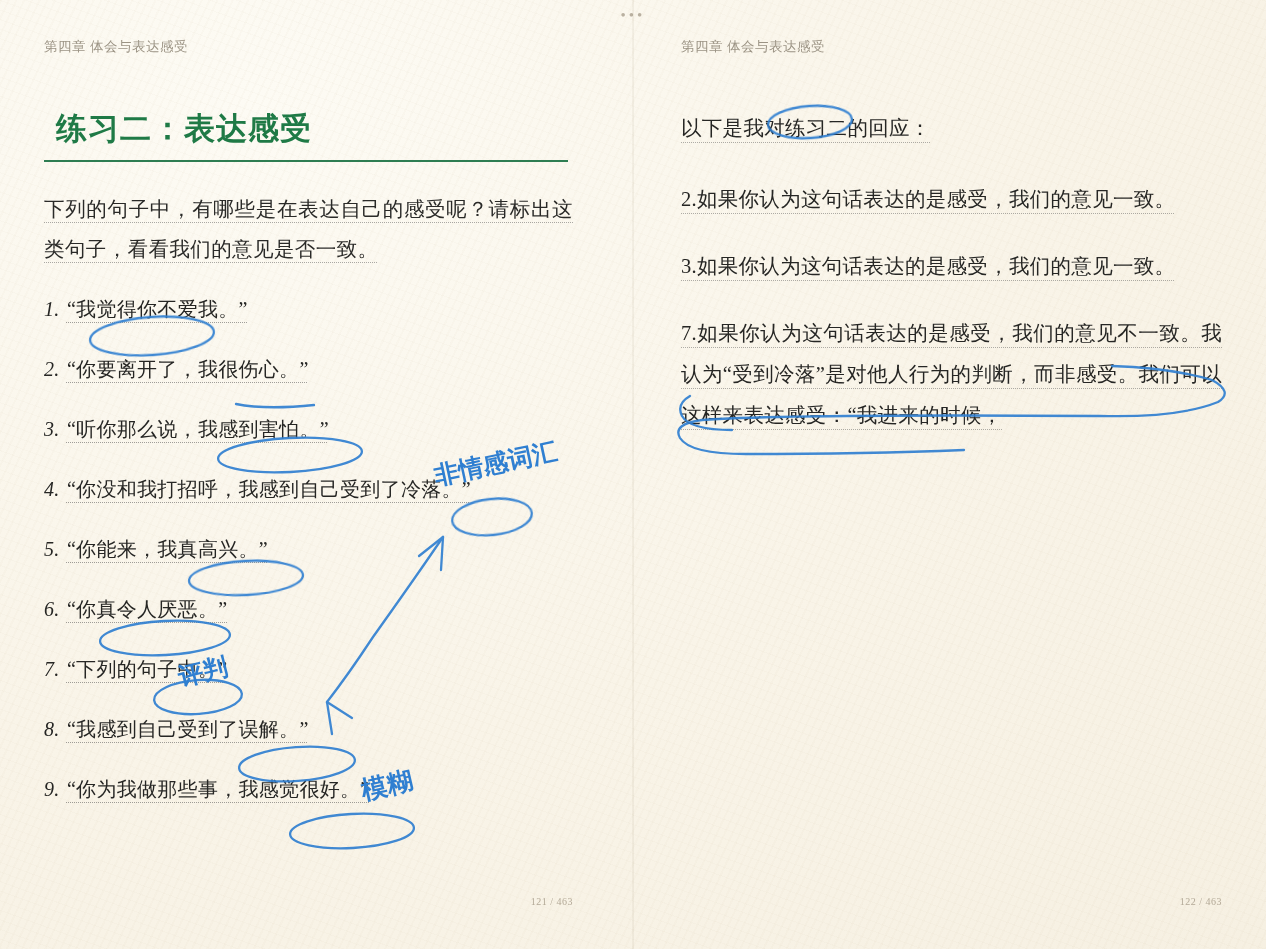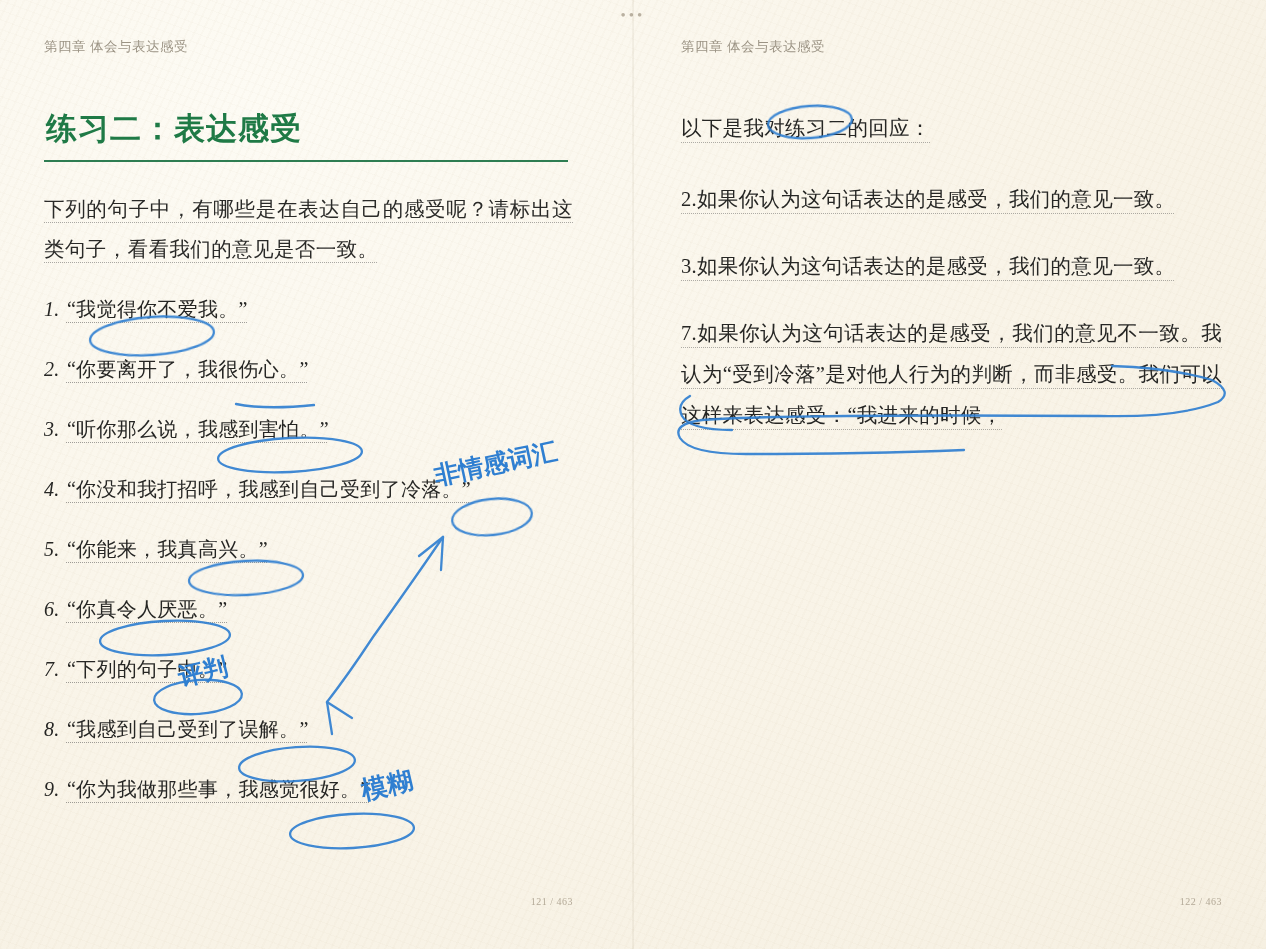--- a/index.html
+++ b/index.html
@@ -72,21 +72,21 @@
     letter-spacing: 0.5px;
   }
   .page.left .page-number { right: 60px; }
   .page.right .page-number { right: 44px; }
 
   h1.section-title {
     font-family: Liberation Sans, sans-serif;
     font-size: 31px;
     font-weight: bold;
     color: #1f7a46;
-    margin: 0 0 10px 2px;
+    margin: 0 0 10px 12px;
     letter-spacing: 1px;
   }
   .title-rule {
     height: 2px;
     background: #2e7d52;
     width: 524px;
     margin: 0 0 28px 0;
   }
 
   p.body {

